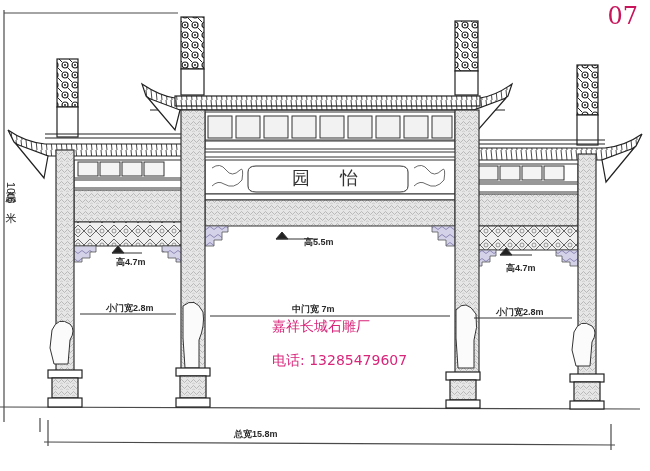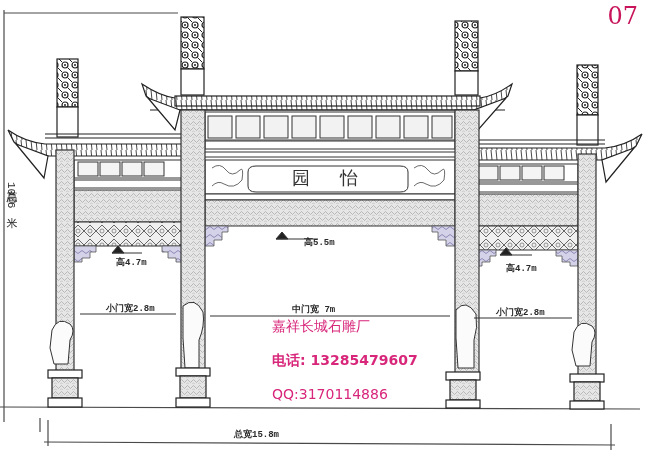--- a/index.html
+++ b/index.html
@@ -1,19 +1,19 @@
 <!DOCTYPE html>
 <html><head>
 <meta charset="utf-8">
 <style>
   html,body{margin:0;padding:0;background:#ffffff;}
   #stage{position:relative;width:650px;height:471px;overflow:hidden;background:#ffffff;
     font-family:"DejaVu Serif","Liberation Serif",serif;}
   svg{position:absolute;left:0;top:0;}
-  .lbl{position:absolute;font-family:Liberation Mono, monospace;color:#2a2a2a;white-space:nowrap;font-size:9px;}
+  .lbl{position:absolute;font-family:Liberation Sans, sans-serif;color:#2a2a2a;white-space:nowrap;font-size:9px;}
   .dim-bold{font-weight:bold;}
   .vert{writing-mode:vertical-rl;font-size:11px;letter-spacing:0px;}
   .company{position:absolute;font-family:"DejaVu Sans","Liberation Sans",sans-serif;color:#d8267a;white-space:nowrap;font-size:14px;margin-left:18px;}
   .pageno{position:absolute;right:12px;top:2px;font-family:"DejaVu Serif","Liberation Serif",serif;font-size:24px;color:#c8145a;}
   .plaque-char{position:absolute;font-family:"DejaVu Serif","Liberation Serif",serif;font-size:18px;color:#333;}
 </style>
 </head>
 <body>
 
 <div id="stage">
@@ -199,15 +199,14 @@
   <span class="lbl vert" style="left:3px;top:182px;">总高10.6米</span>
   <span class="lbl dim-bold" style="left:234px;top:428px;">总宽15.8m</span>
   <span class="lbl dim-bold" style="left:304px;top:236px;">高5.5m</span>
   <span class="lbl dim-bold" style="left:292px;top:303px;">中门宽 7m</span>
   <span class="lbl dim-bold" style="left:116px;top:256px;">高4.7m</span>
   <span class="lbl dim-bold" style="left:106px;top:302px;">小门宽2.8m</span>
   <span class="lbl dim-bold" style="left:506px;top:262px;">高4.7m</span>
   <span class="lbl dim-bold" style="left:496px;top:306px;">小门宽2.8m</span>
 
   <span class="company" style="left:254px;top:318px;">嘉祥长城石雕厂</span>
-  <span class="company" style="left:254px;top:352px;font-weight:bold;">电话: 13285479607</span>
-  <span class="company" style="left:254px;top:386px;">QQ:3170114886</span>
+  <span class="company" style="left:254px;top:352px;">电话: 13285479607</span>
 </div>
 
 </body></html>

